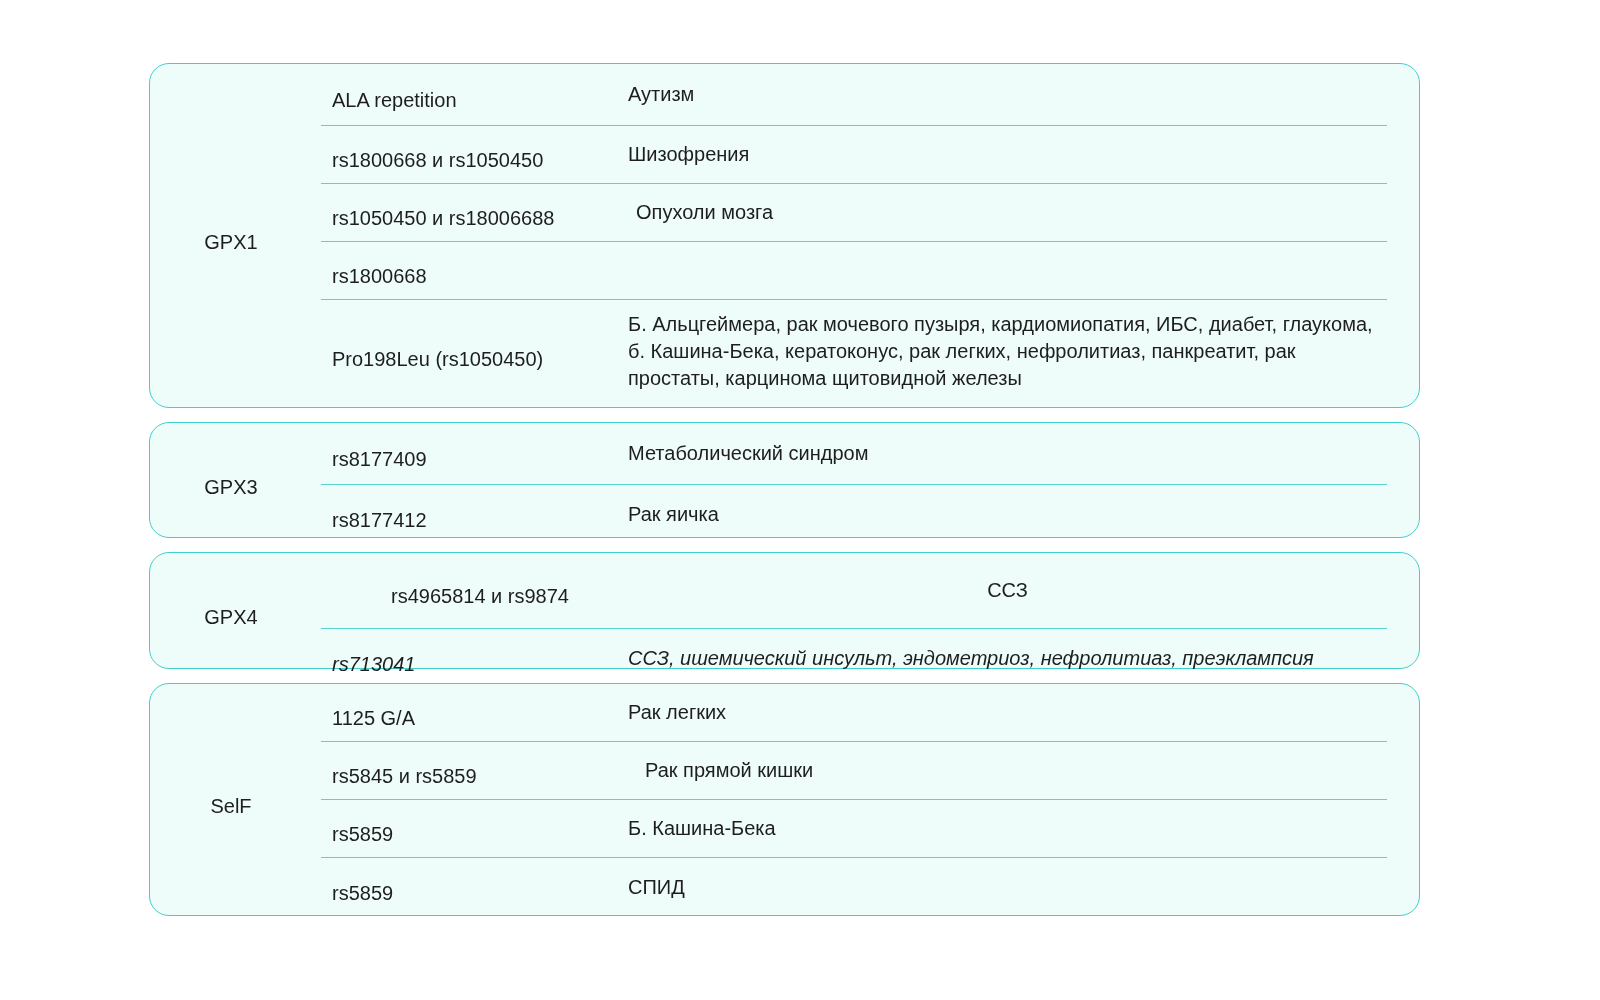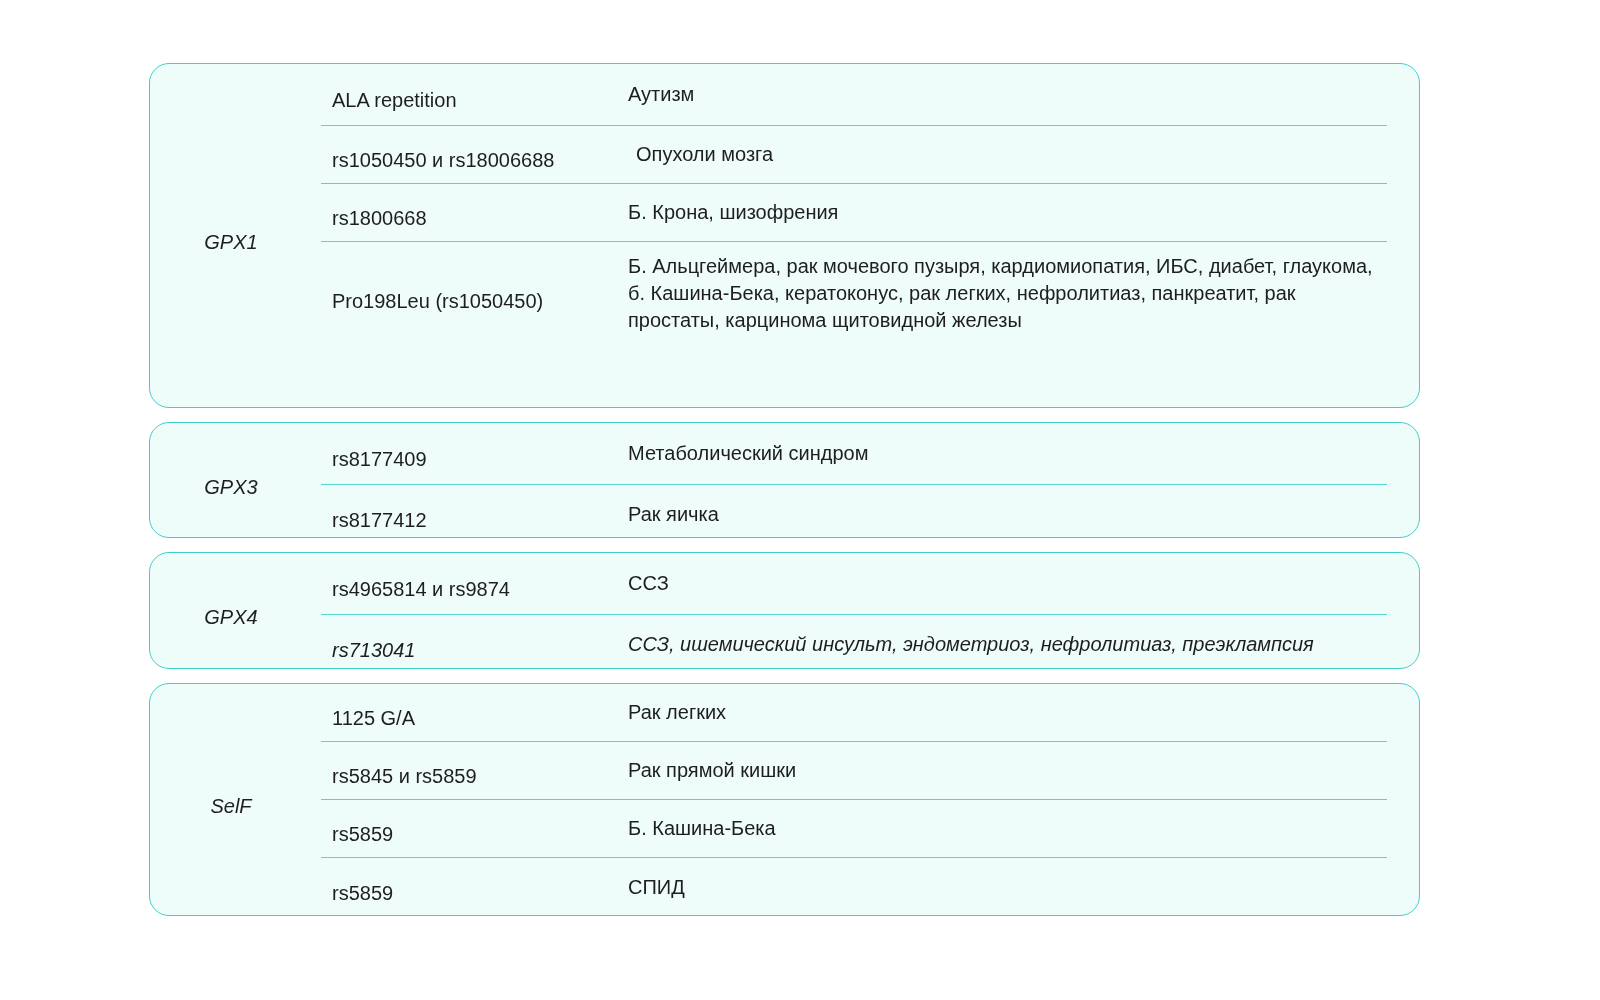--- a/index.html
+++ b/index.html
@@ -33,21 +33,20 @@
       align-items: stretch;
     }
     .gene {
       width: 162px;
       flex: 0 0 162px;
       display: flex;
       align-items: center;
       justify-content: center;
       font-size: 20px;
       padding-top: 14px;
-      font-style: italic;
     }
     .rows {
       flex: 1 1 auto;
       margin-right: 32px;
       margin-left: 9px;
     }
     .row {
       display: flex;
       align-items: center;
       min-height: 58px;
@@ -85,27 +84,30 @@
 
 <div class="table-wrap">
 
   <div class="group first" style="height:345px;">
     <div class="gene">GPX1</div>
     <div class="rows">
       <div class="row" style="height:62px;">
         <div class="cell-snp">ALA repetition</div>
         <div class="cell-disease">Аутизм</div>
       </div>
+      <div class="row" style="height:58px;">
+        <div class="cell-snp">rs1800668 и rs1050450</div>
+        <div class="cell-disease">Шизофрения</div>
+      </div>
       <div class="row" style="height:58px;gap:8px;">
         <div class="cell-snp">rs1050450 и rs18006688</div>
         <div class="cell-disease">Опухоли мозга</div>
       </div>
       <div class="row" style="height:58px;">
         <div class="cell-snp">rs1800668</div>
-        <div class="cell-disease">Б. Крона, шизофрения</div>
       </div>
       <div class="row tall" style="height:106px;">
         <div class="cell-snp">Pro198Leu (rs1050450)</div>
         <div class="cell-disease">Б. Альцгеймера, рак мочевого пузыря, кардиомиопатия, ИБС, диабет, глаукома, б. Кашина-Бека, кератоконус, рак легких, нефролитиаз, панкреатит, рак простаты, карцинома щитовидной железы</div>
       </div>
     </div>
   </div>
 
   <div class="group" style="height:116px;">
     <div class="gene">GPX3</div>
@@ -117,39 +119,39 @@
       <div class="row" style="height:51px;">
         <div class="cell-snp">rs8177412</div>
         <div class="cell-disease">Рак яичка</div>
       </div>
     </div>
   </div>
 
   <div class="group" style="height:117px;">
     <div class="gene">GPX4</div>
     <div class="rows">
-      <div class="row" style="height:62px;">
+      <div class="row" style="height:76px;text-align:center;">
         <div class="cell-snp">rs4965814 и rs9874</div>
         <div class="cell-disease">ССЗ</div>
       </div>
       <div class="row" style="height:52px;font-style:italic;">
         <div class="cell-snp">rs713041</div>
         <div class="cell-disease">ССЗ, ишемический инсульт, эндометриоз, нефролитиаз, преэклампсия</div>
       </div>
     </div>
   </div>
 
   <div class="group" style="height:233px;">
     <div class="gene">SelF</div>
     <div class="rows">
       <div class="row" style="height:56px;">
         <div class="cell-snp">1125 G/A</div>
         <div class="cell-disease">Рак легких</div>
       </div>
-      <div class="row" style="height:58px;">
+      <div class="row" style="height:58px;gap:17px;">
         <div class="cell-snp">rs5845 и rs5859</div>
         <div class="cell-disease">Рак прямой кишки</div>
       </div>
       <div class="row" style="height:58px;">
         <div class="cell-snp">rs5859</div>
         <div class="cell-disease">Б. Кашина-Бека</div>
       </div>
       <div class="row" style="height:51px;">
         <div class="cell-snp">rs5859</div>
         <div class="cell-disease">СПИД</div>

